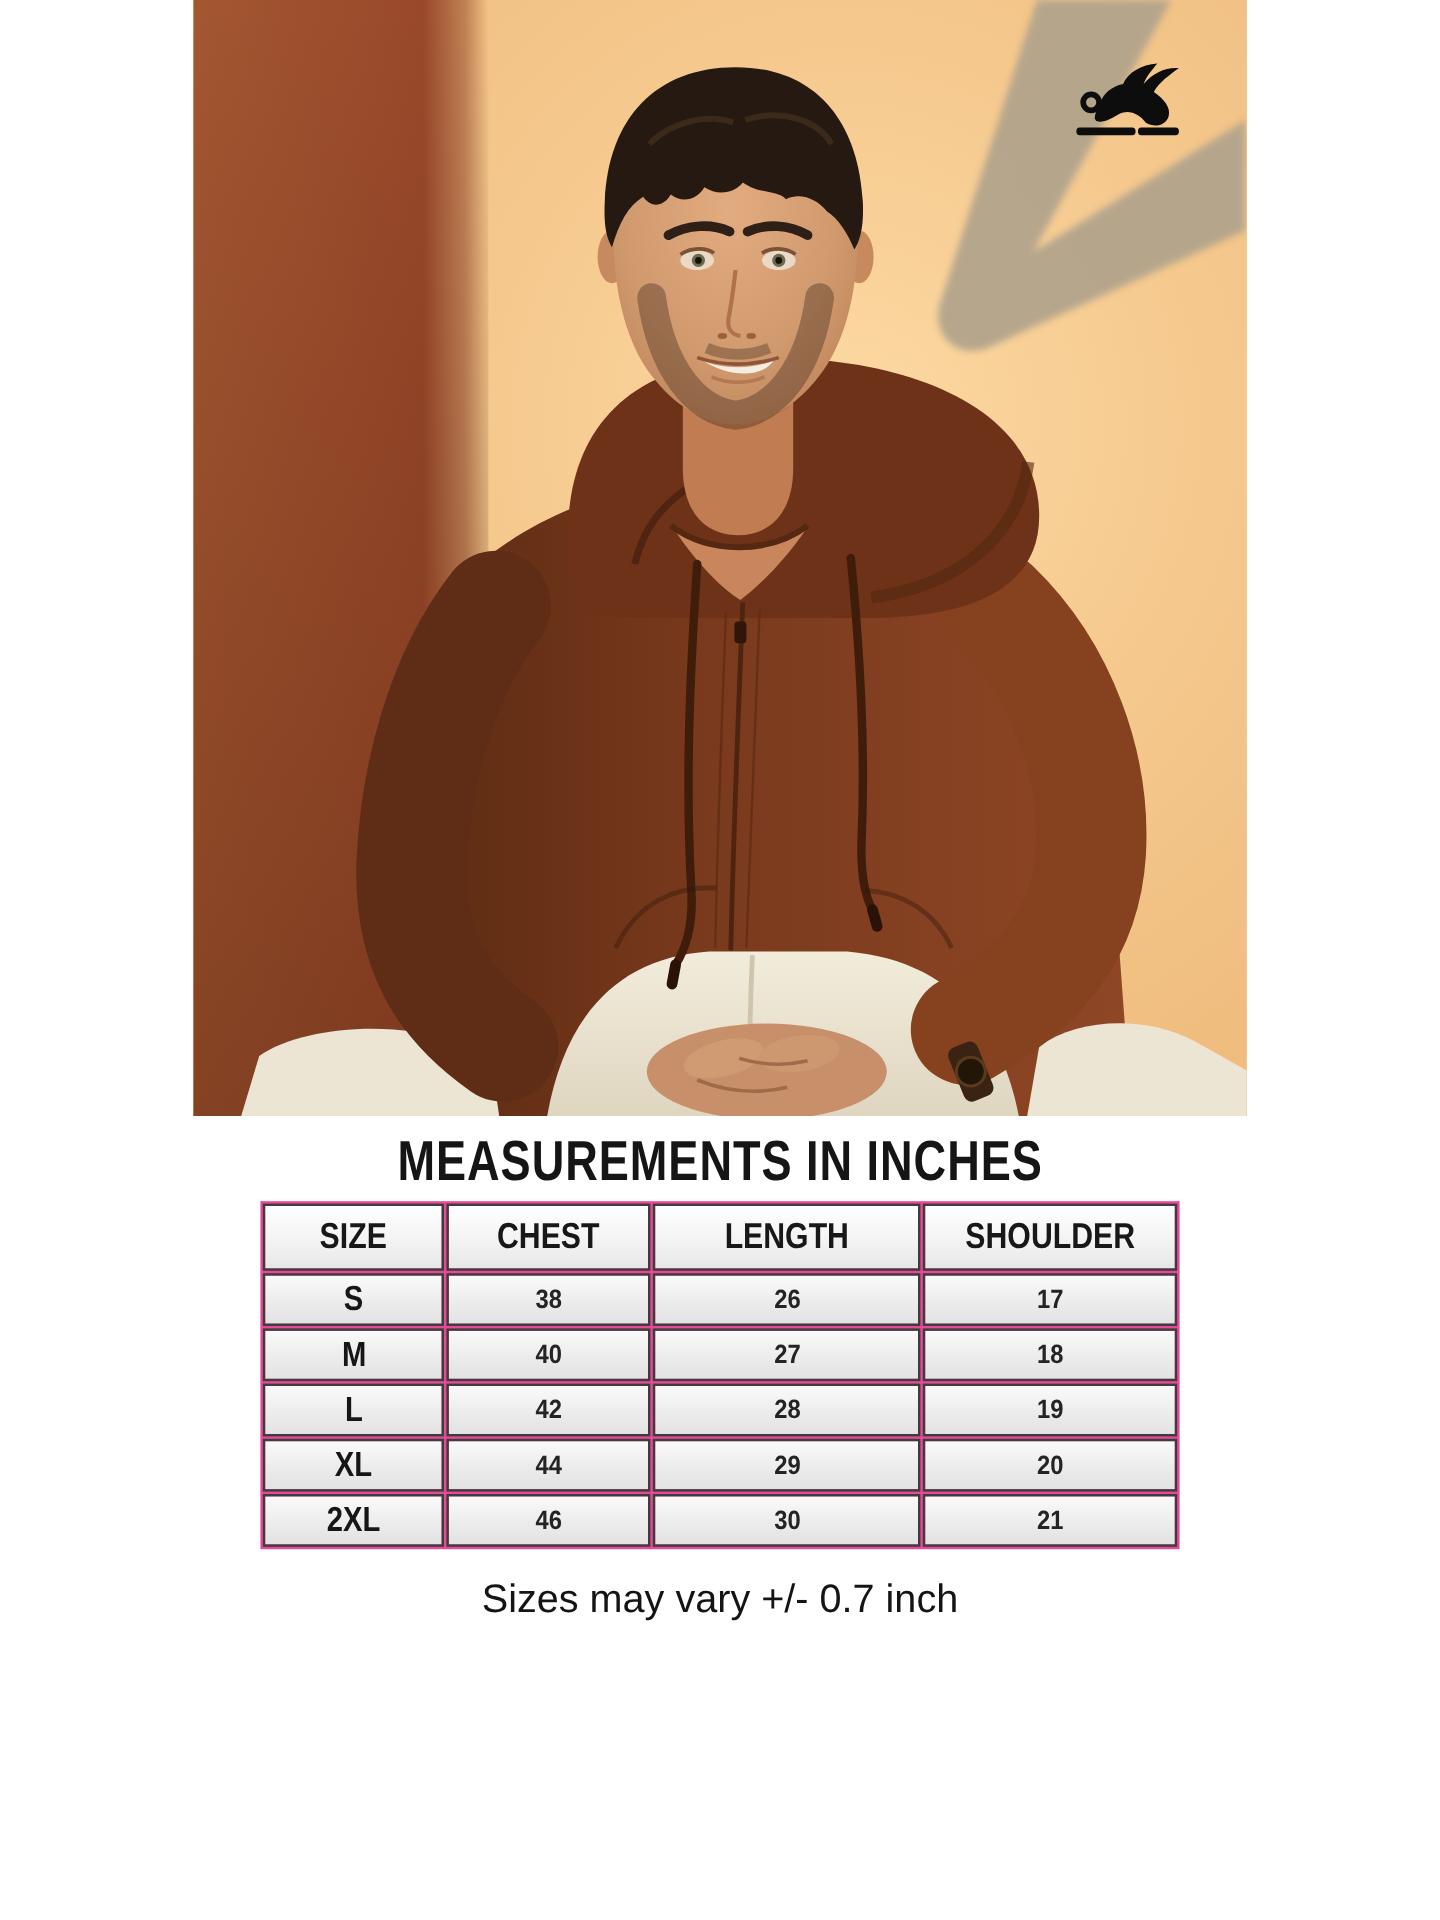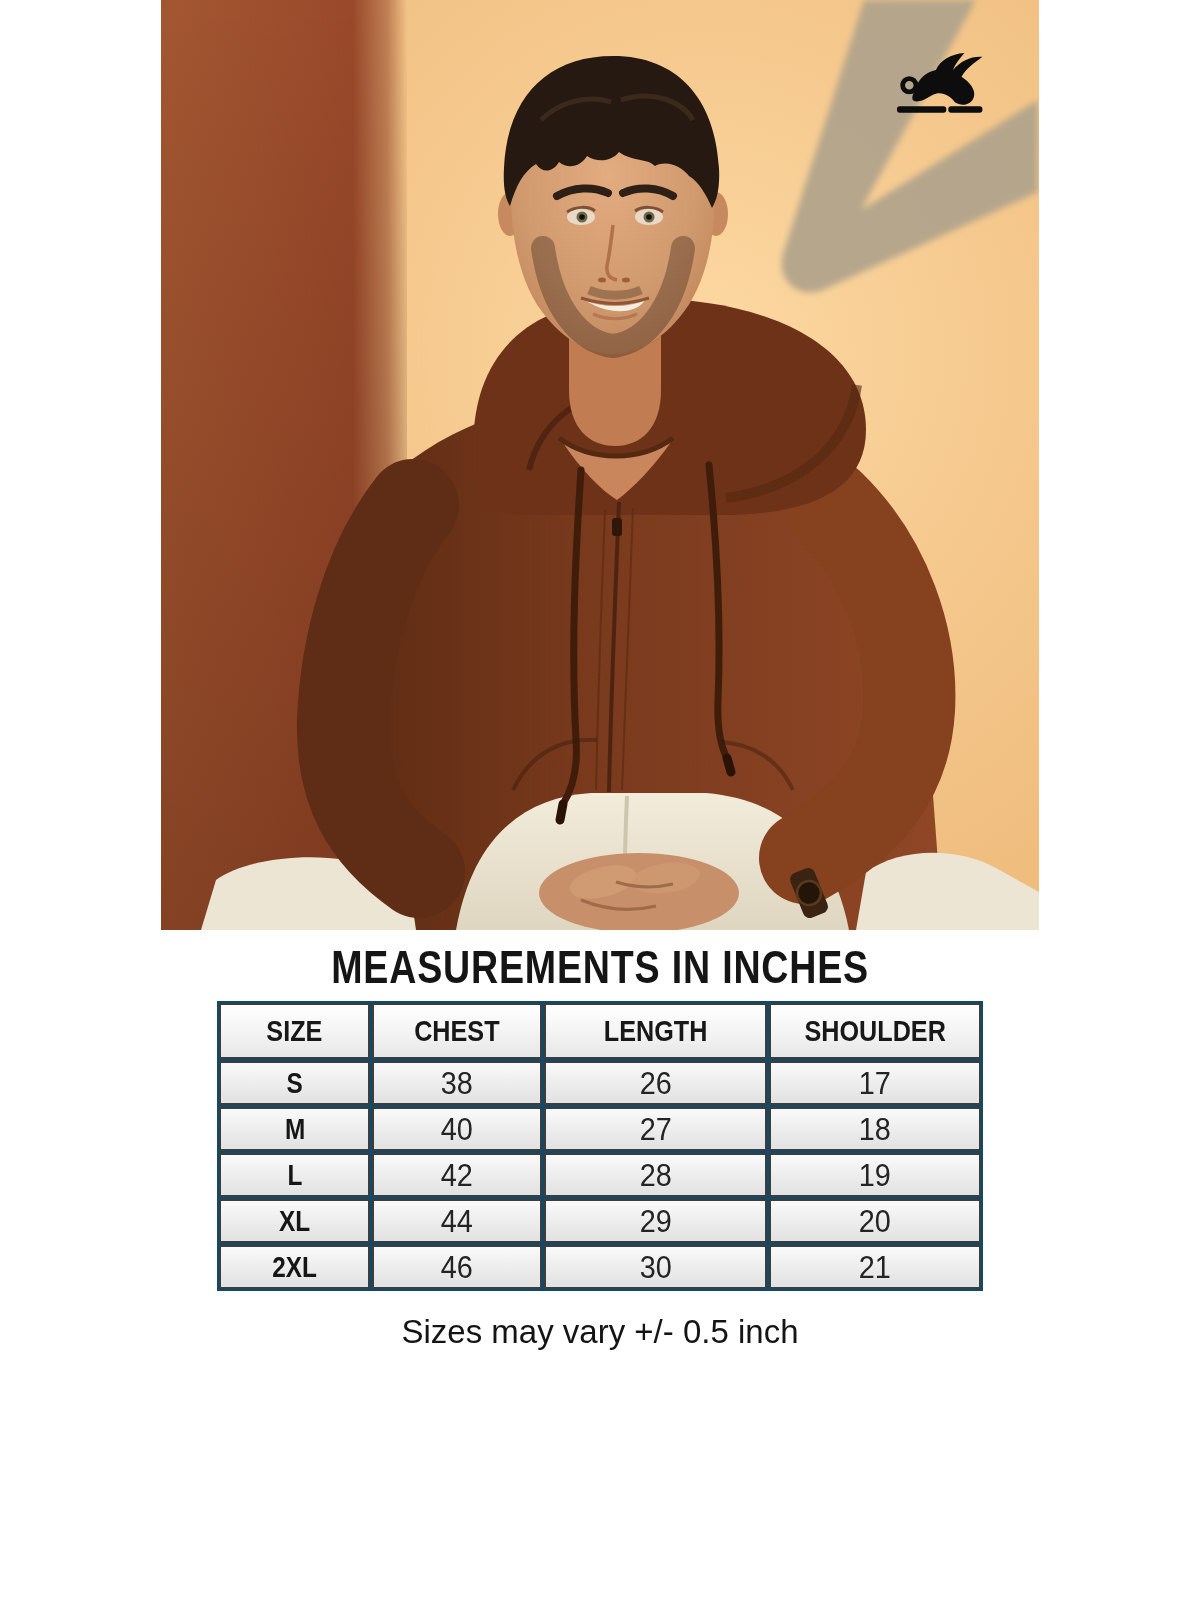--- a/index.html
+++ b/index.html
@@ -13,29 +13,29 @@
 
   
   .photo{position:absolute;left:161px;top:0;width:878px;height:930px;overflow:hidden;background:var(--backdrop);}
   .photo svg{display:block;width:878px;height:930px;}
 
   
   .chart-section{position:absolute;left:0;top:930px;width:1200px;text-align:center;}
   .chart-title{margin-top:12px;font-size:47px;font-weight:700;letter-spacing:1px;color:#151515;line-height:1.05;}
   .chart-title .cond{display:inline-block;transform:scaleX(0.80);transform-origin:center;white-space:nowrap;}
 
-  table.size-table{margin:10px auto 0 auto;width:766px;border-collapse:separate;border-spacing:2px;background:#0c4a6e;}
+  table.size-table{margin:10px auto 0 auto;width:766px;border-collapse:separate;border-spacing:2px;background:#ec4899;}
   table.size-table th, table.size-table td{
     border:2px solid #3d3d3d;
     background:linear-gradient(180deg,#fafafa 0%,#ececec 55%,#e2e2e2 100%);
     text-align:center;vertical-align:middle;
   }
   table.size-table th{height:56px;font-size:30px;font-weight:700;color:#181818;
     background:linear-gradient(180deg,#ffffff 0%,#f2f2f2 60%,#e7e7e7 100%);}
-  table.size-table td{height:44px;font-size:32px;font-weight:400;color:#242424;}
+  table.size-table td{height:44px;font-size:22px;font-weight:700;color:#242424;}
   table.size-table td.size-col{font-weight:700;font-size:29px;color:#161616;}
   .cond{display:inline-block;transform:scaleX(0.84);transform-origin:center;white-space:nowrap;}
   .num{transform:scaleX(0.90);}
   col.c-size{width:20%;} col.c-chest{width:22.5%;} col.c-length{width:29.5%;} col.c-shoulder{width:28%;}
 
   .note{margin-top:22px;font-size:33px;font-weight:400;color:#141414;}
 </style>
 </head>
 <body>
 
@@ -229,15 +229,15 @@
         </tr>
         <tr>
           <td class="size-col"><span class="cond">2XL</span></td>
           <td><span class="cond num">46</span></td>
           <td><span class="cond num">30</span></td>
           <td><span class="cond num">21</span></td>
         </tr>
       </tbody>
     </table>
 
-    <div class="note">Sizes may vary +/- 0.5 inch</div>
+    <div class="note">Sizes may vary +/- 0.7 inch</div>
   </div>
 </div>
 
 </body></html>

